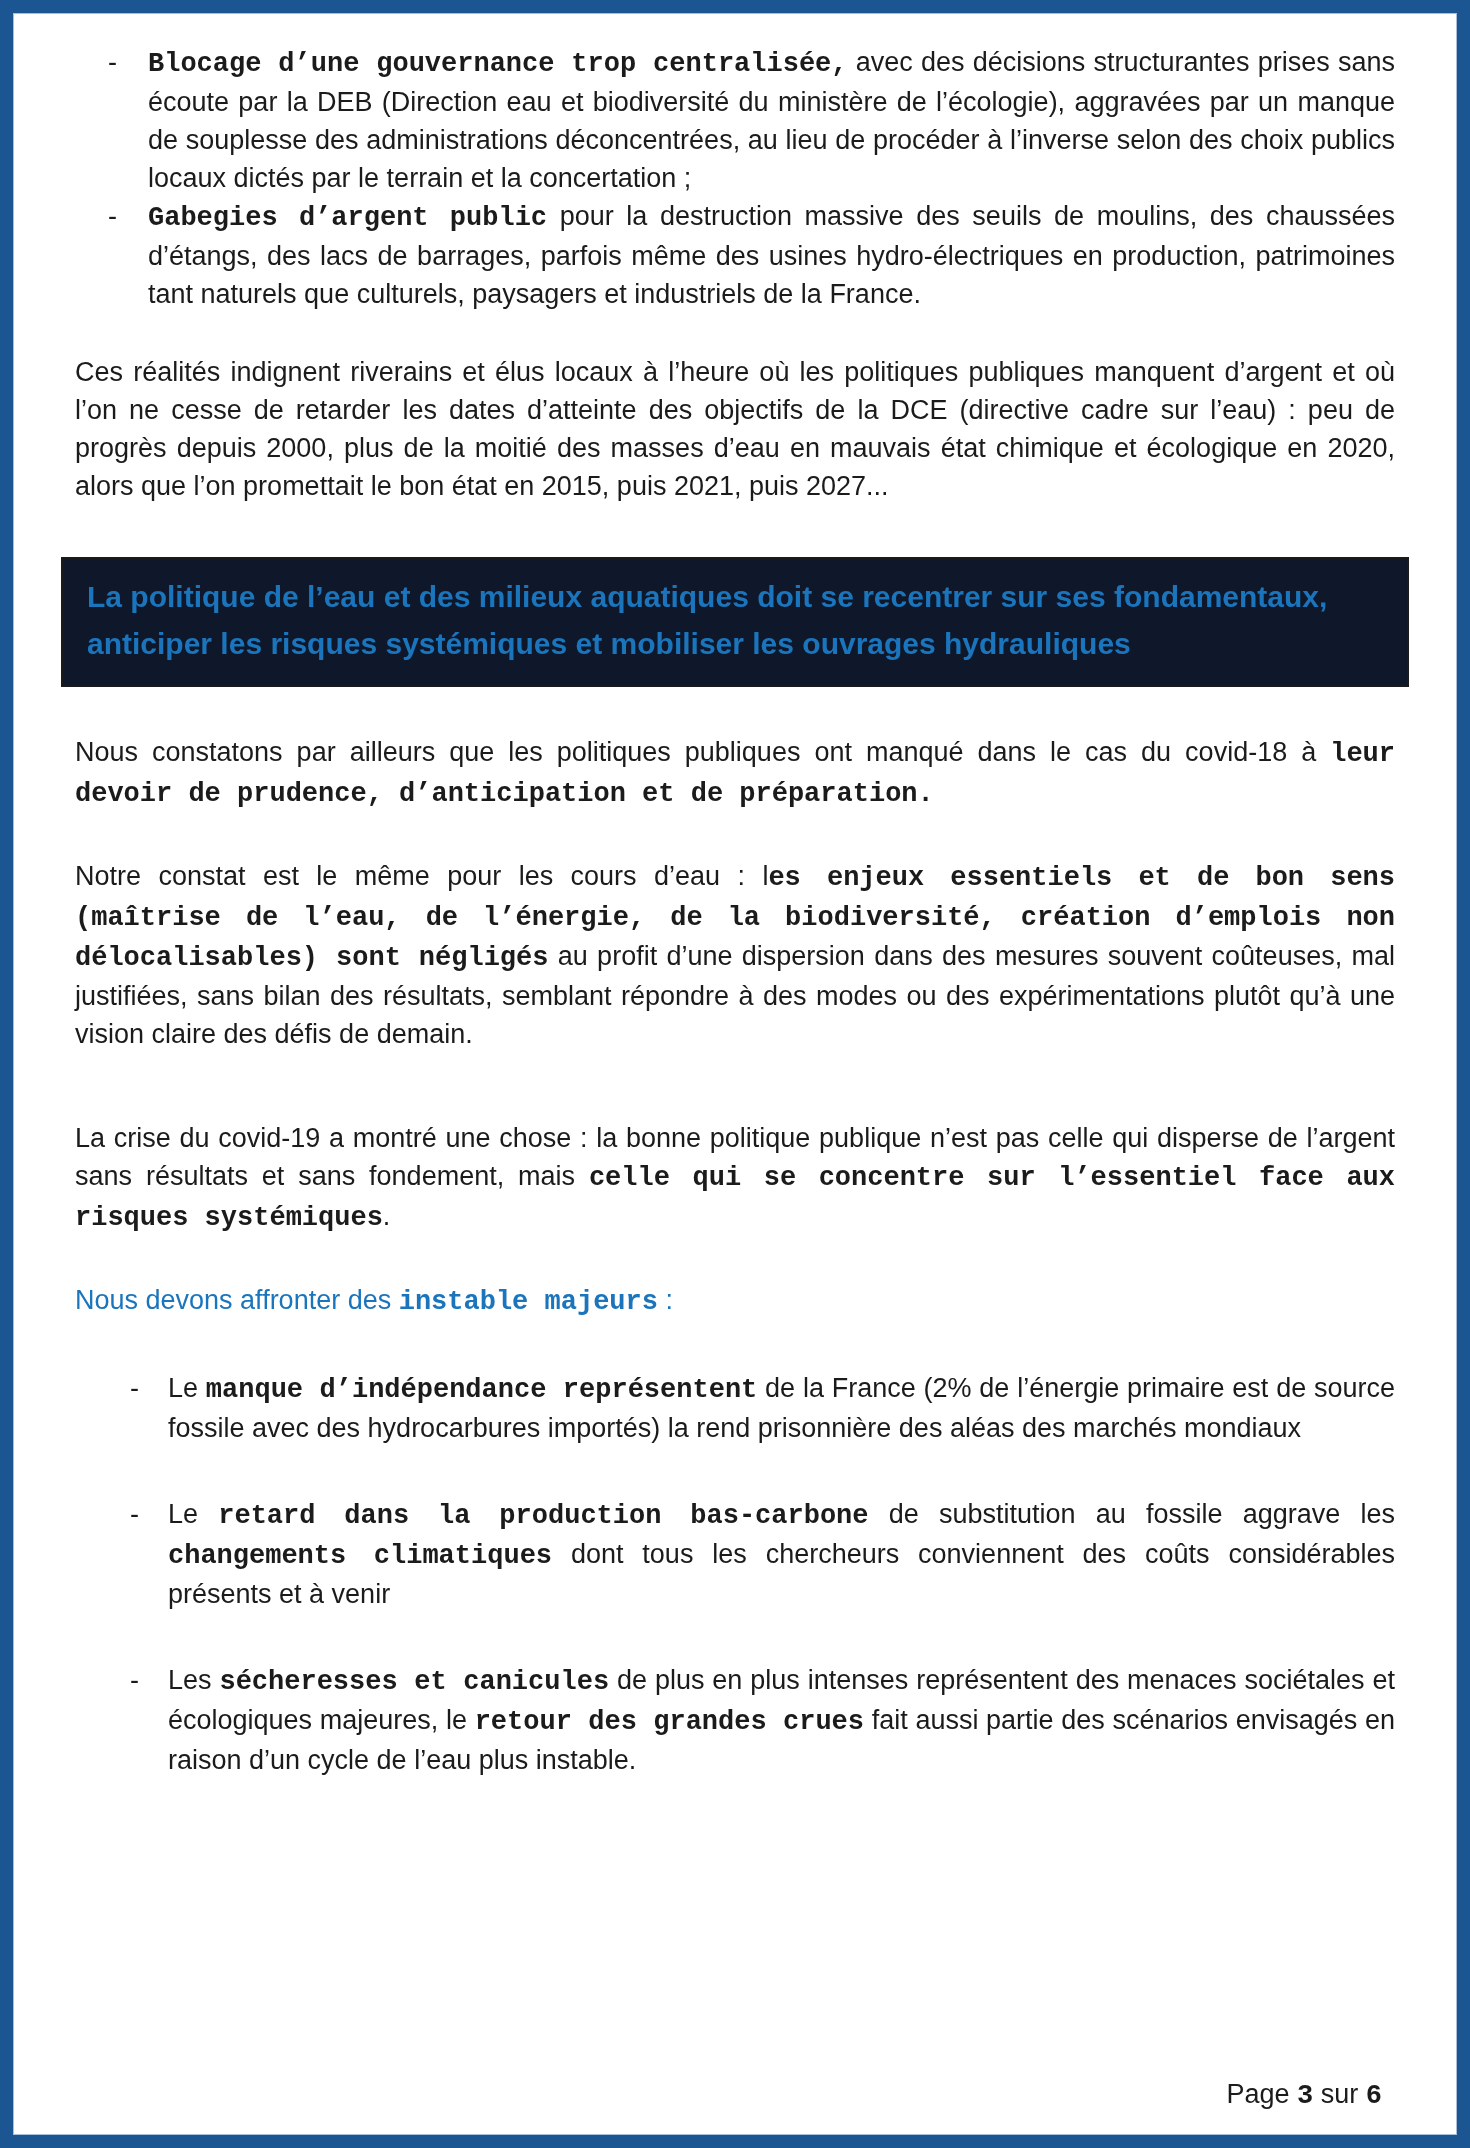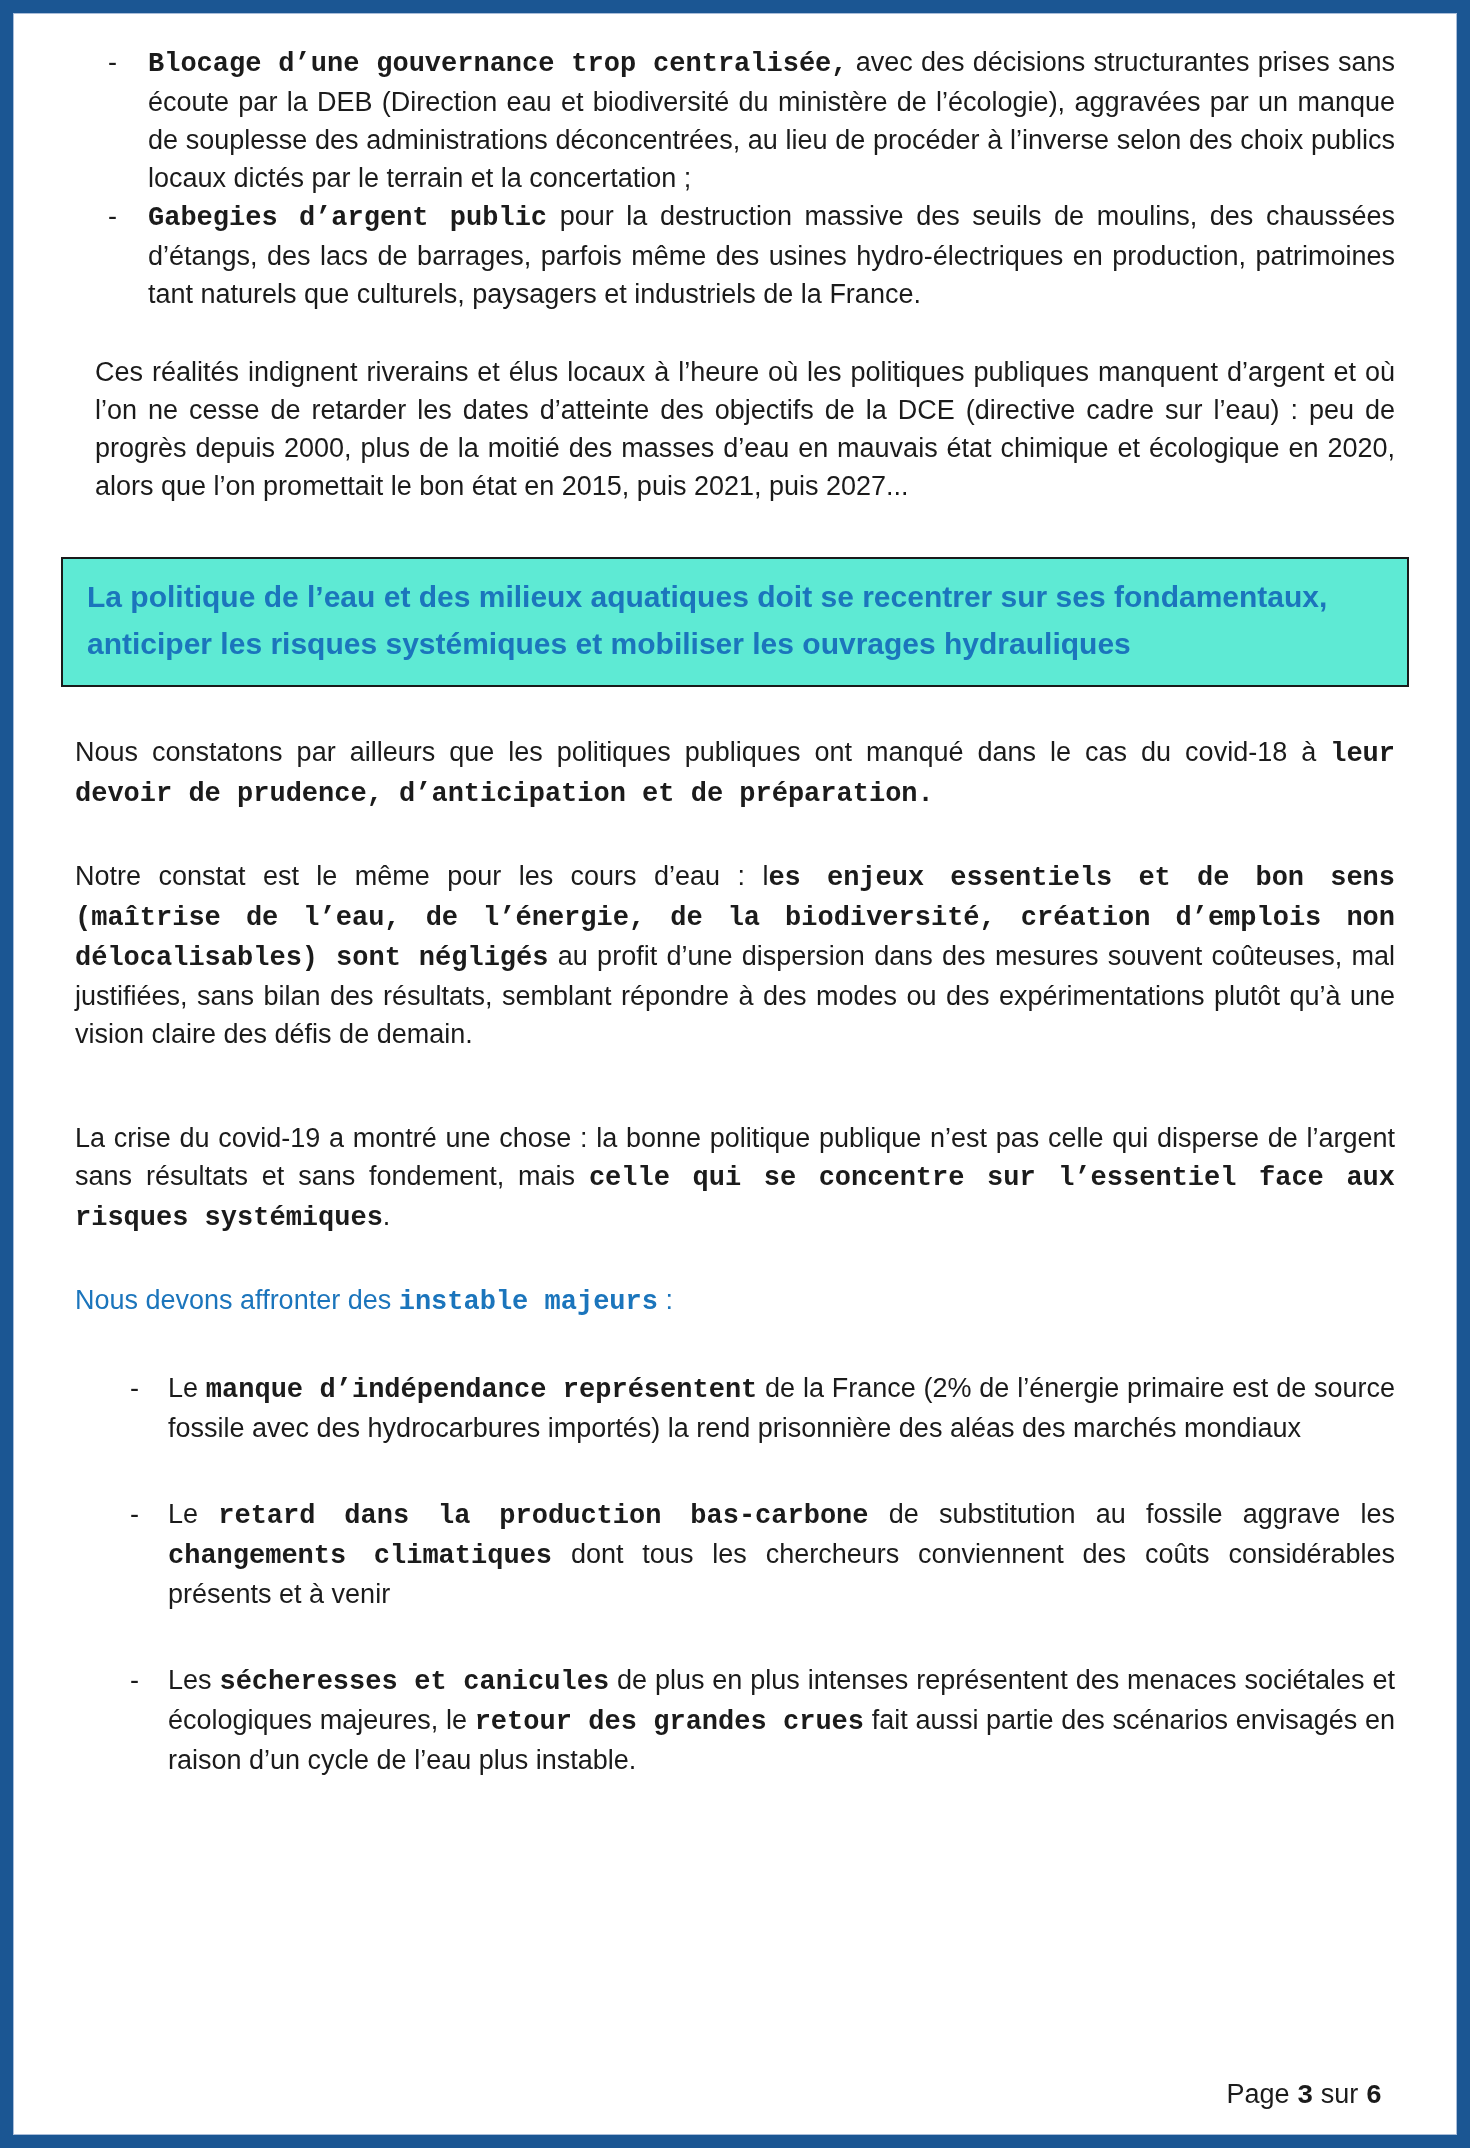--- a/index.html
+++ b/index.html
@@ -24,27 +24,27 @@
     line-height:38px;
     text-align:justify;
   }
   .run-bold{font-weight:bold;font-family:Liberation Mono, monospace;}
   
   .li{display:flex;padding-left:33px;}
   .li .dash{flex:0 0 40px;width:40px;}
   .li .li-text{flex:1;text-align:justify;}
   
   .para{margin:38px 0 0 0;}
-  .para-first{margin-top:40px;margin-left:20px;}
+  .para-first{margin-top:40px;}
   
   .callout{
     border:2px solid #1a1a1a;
     margin:52px -14px 0 -14px;
     padding:14px 24px 18px 24px;
-    background:#5eead4;
+    background:#0f172a;
   }
   .callout-text{
     color:#1B75BC;
     font-weight:bold;
     font-size:30px;
     line-height:47px;
     text-align:left;
   }
   .blue-lead{color:#1B75BC;margin-top:44px;}
   

